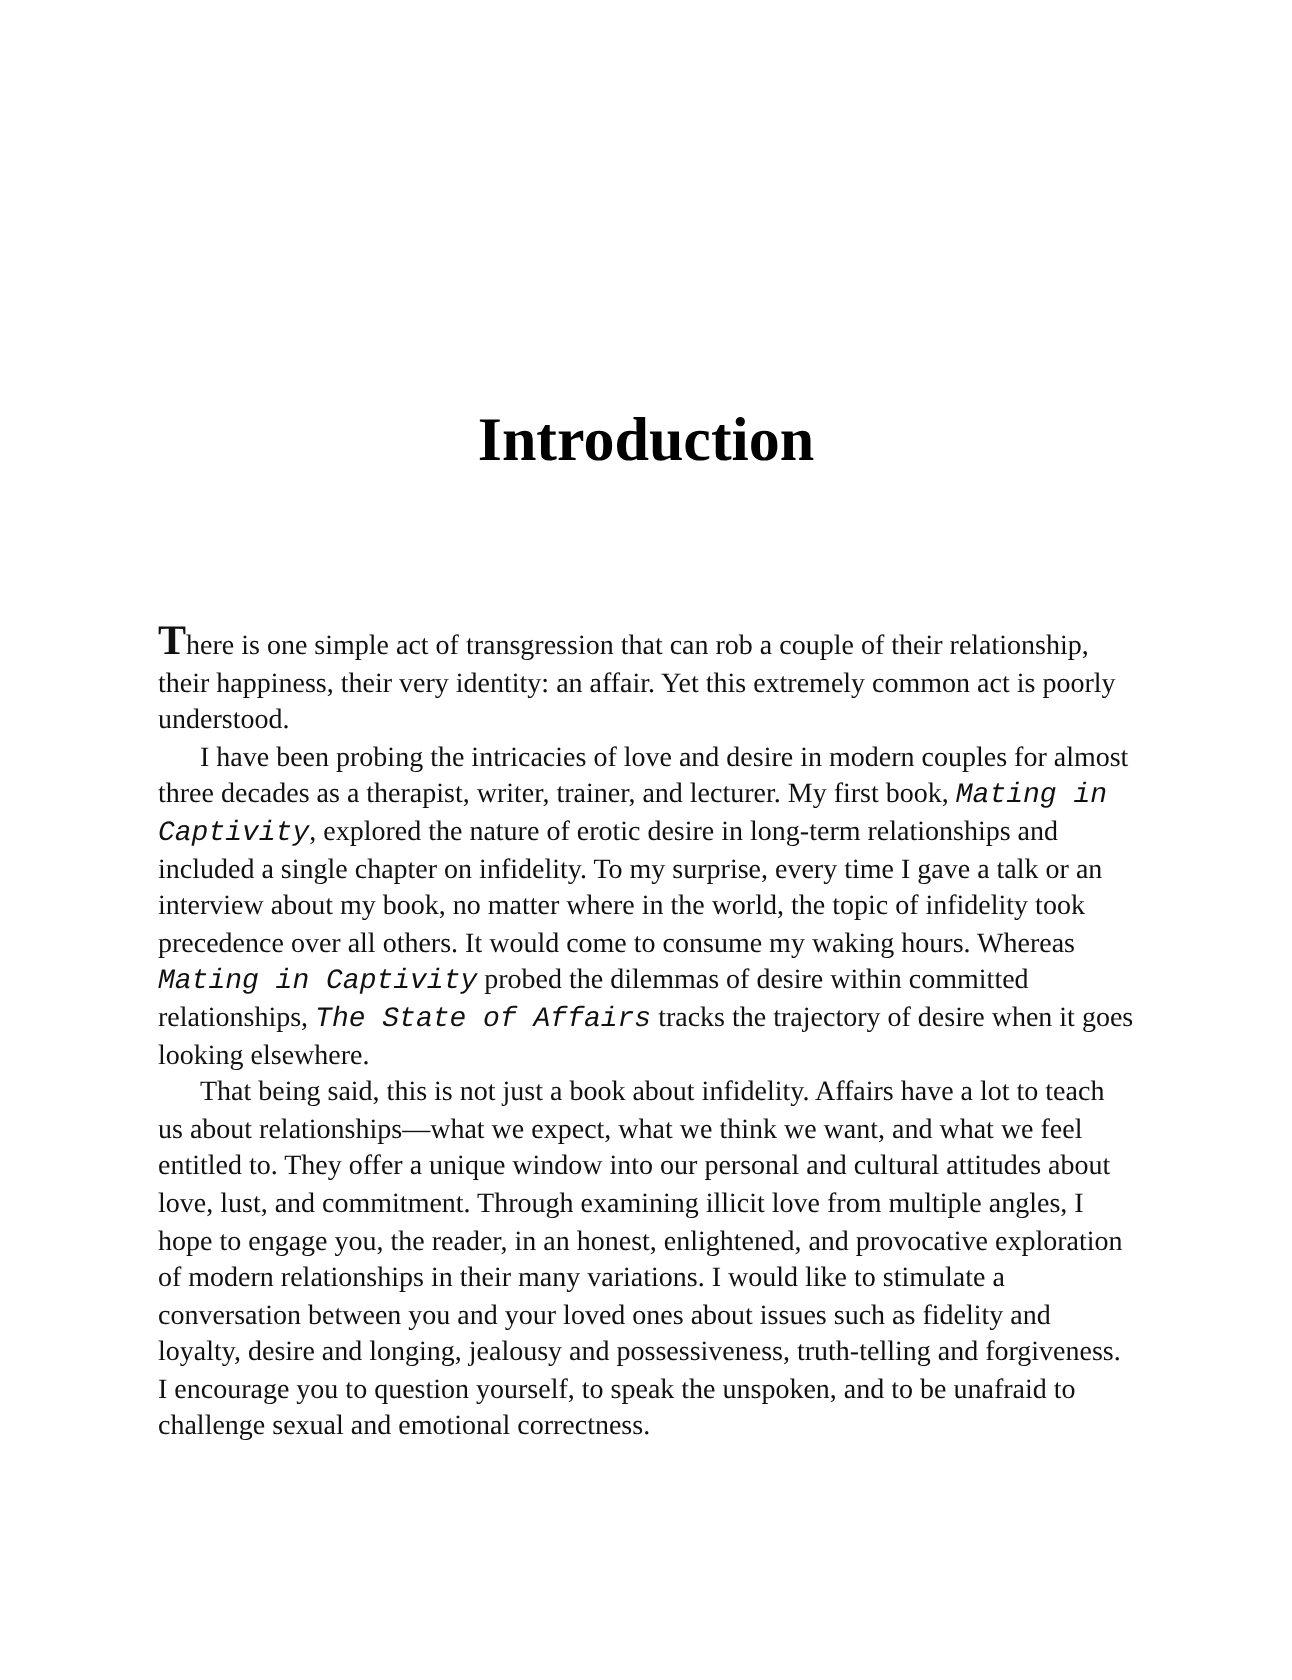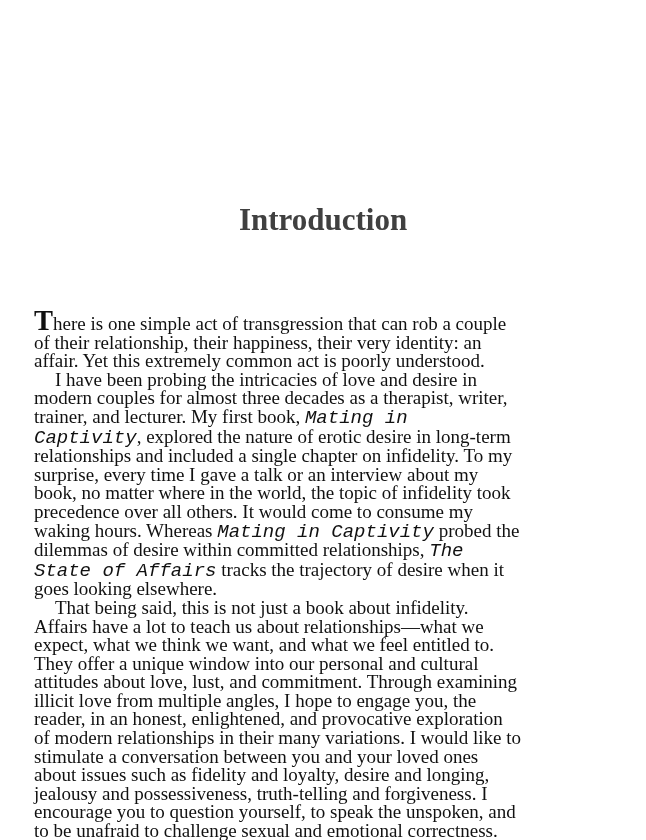--- a/index.html
+++ b/index.html
@@ -18,39 +18,39 @@
   }
   .chapter-title {
     padding-top: 204px;
     text-align: center;
     font-size: 31px;
     line-height: 1;
     font-weight: bold;
     letter-spacing: 0px;
   }
   .body-text {
-    margin: 80px 78px 0 34px;
+    margin: 80px 78px 0 79px;
     width: 489px;
-    font-size: 19px;
+    font-size: 14px;
     line-height: 18.6px;
     color: #111111;
     text-align: left;
   }
   .para { margin: 0; }
   .para.indented { text-indent: 21px; }
   .lead-cap {
     font-size: 1.5em;
     font-weight: bold;
     line-height: 0;
   }
   .para i { font-style: italic; font-family: Liberation Mono, monospace; }
 </style>
 </head>
 <body>
 
 <div class="page">
-  <h1 class="chapter-title" style="color: #404040;">Introduction</h1>
+  <h1 class="chapter-title" style="color: #000000;">Introduction</h1>
   <div class="body-text">
     <p class="para"><span class="lead-cap">T</span><span>here is one simple act of transgression that can rob a couple of their relationship, their happiness, their very identity: an affair. Yet this extremely common act is poorly understood.</span></p>
     <p class="para indented"><span>I have been probing the intricacies of love and desire in modern couples for almost three decades as a therapist, writer, trainer, and lecturer. My first book, </span><i>Mating in Captivity</i><span>, explored the nature of erotic desire in long-term relationships and included a single chapter on infidelity. To my surprise, every time I gave a talk or an interview about my book, no matter where in the world, the topic of infidelity took precedence over all others. It would come to consume my waking hours. Whereas </span><i>Mating in Captivity</i><span> probed the dilemmas of desire within committed relationships, </span><i>The State of Affairs</i><span> tracks the trajectory of desire when it goes looking elsewhere.</span></p>
     <p class="para indented"><span>That being said, this is not just a book about infidelity. Affairs have a lot to teach us about relationships—what we expect, what we think we want, and what we feel entitled to. They offer a unique window into our personal and cultural attitudes about love, lust, and commitment. Through examining illicit love from multiple angles, I hope to engage you, the reader, in an honest, enlightened, and provocative exploration of modern relationships in their many variations. I would like to stimulate a conversation between you and your loved ones about issues such as fidelity and loyalty, desire and longing, jealousy and possessiveness, truth-telling and forgiveness. I encourage you to question yourself, to speak the unspoken, and to be unafraid to challenge sexual and emotional correctness.</span></p>
   </div>
 </div>
 
 </body></html>

